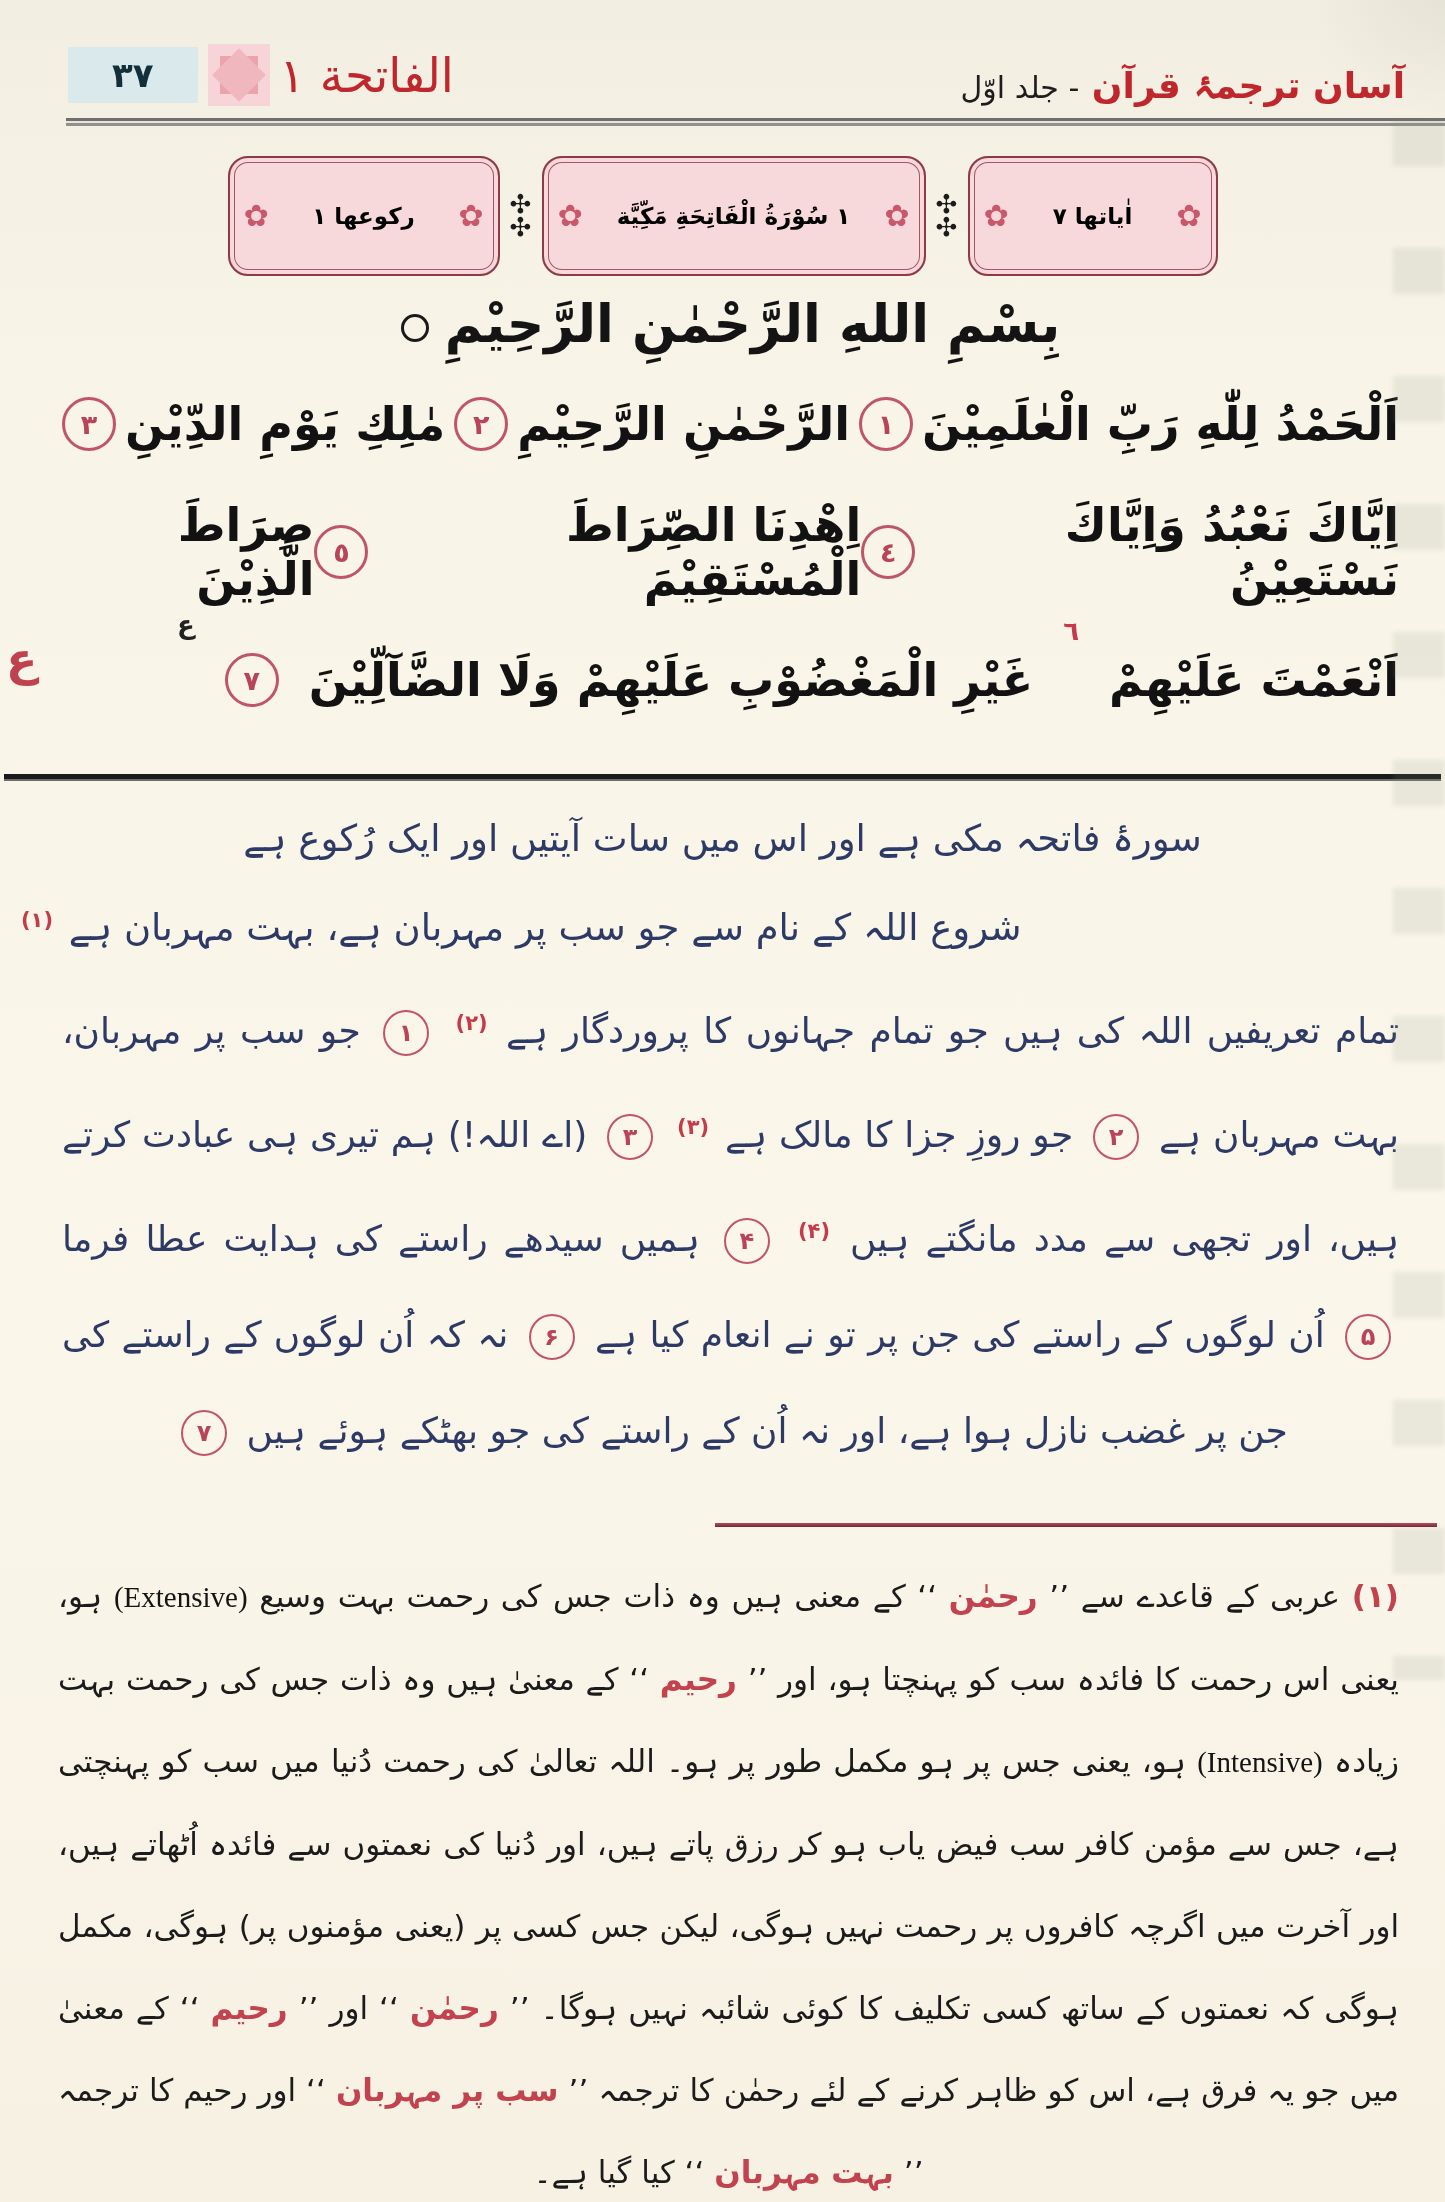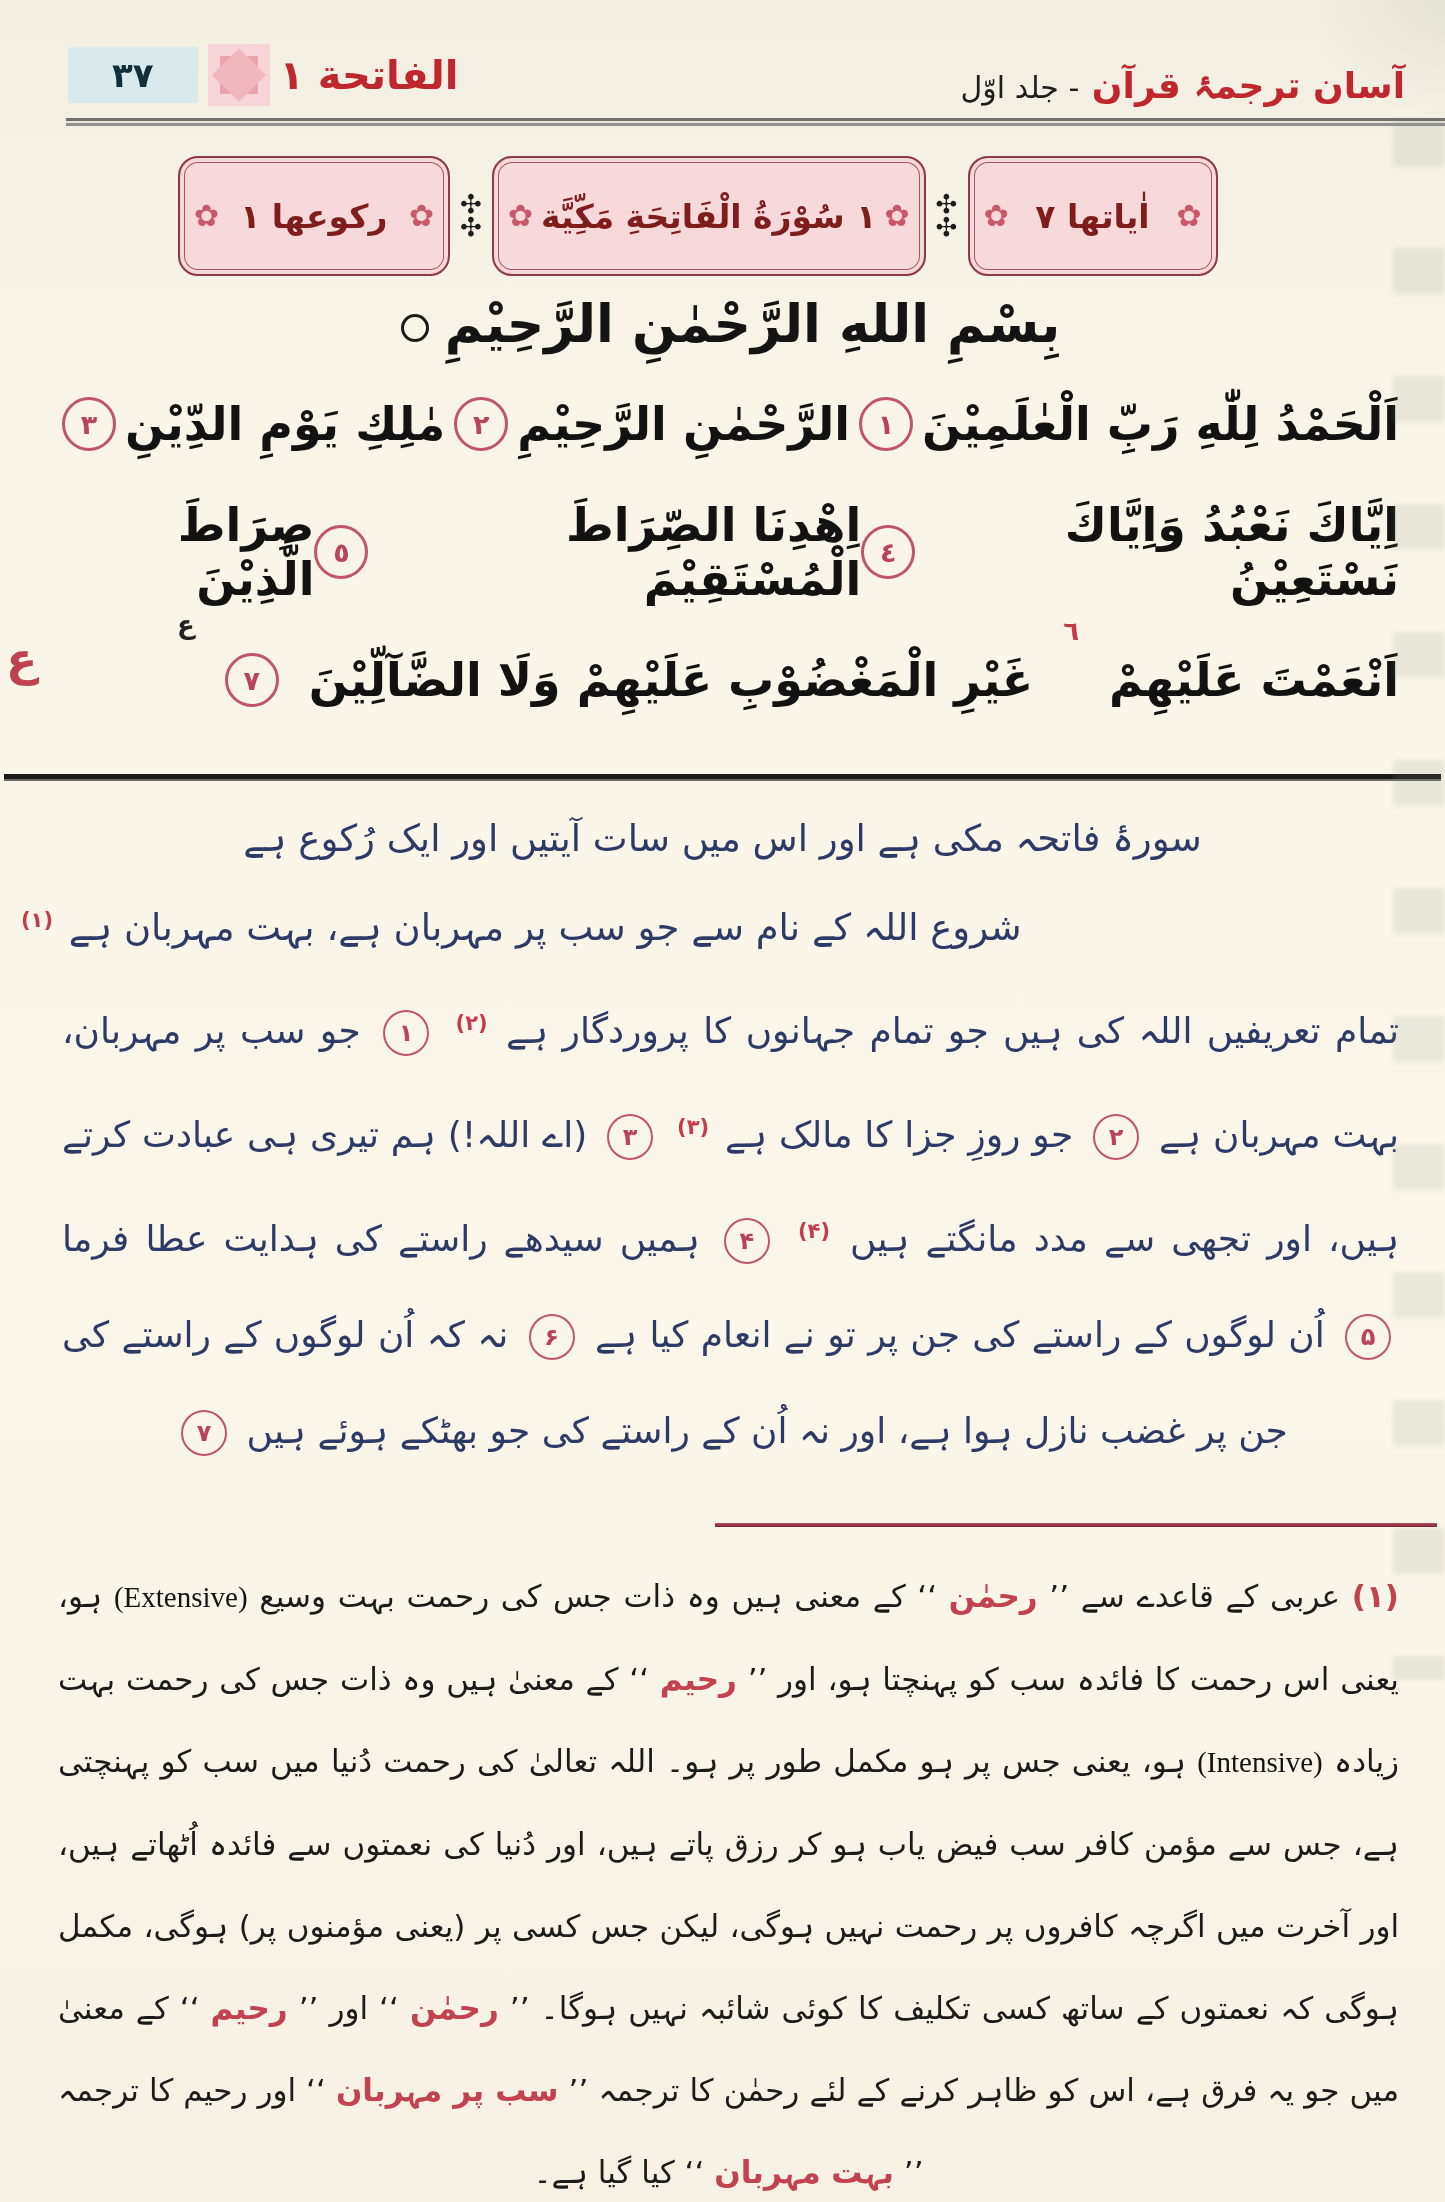--- a/index.html
+++ b/index.html
@@ -11,29 +11,29 @@
           padding:44px 40px 0 28px;}
   .book-title{font-size:36px;font-weight:bold;color:#c0272d;white-space:nowrap;}
   .book-title .vol{color:#1d1d1d;font-size:30px;font-weight:normal;}
   .page-tag{display:flex;direction:ltr;align-items:center;gap:10px;padding-left:40px;}
   .num-box{background:#d9e9ec;color:#13303a;font-size:34px;font-weight:bold;
            padding:8px 44px;letter-spacing:4px;}
   .star-orn{width:62px;height:62px;background:#f6d4d8;position:relative;overflow:hidden;flex:none;}
   .star-orn::before,.star-orn::after{content:"";position:absolute;inset:12px;background:#eba3ac;}
   .star-orn::after{transform:rotate(45deg);background:#f0b7be;}
   .star-orn i{position:absolute;inset:24px;background:#e58f9a;border-radius:50%;}
-  .surah-tag{color:#c0272d;font-size:40px;font-weight:bold;white-space:nowrap;}
+  .surah-tag{color:#c0272d;font-size:47px;font-weight:normal;white-space:nowrap;}
   .head-rule{height:8px;margin:12px 0 0 66px;
      background:linear-gradient(180deg,#6f6f6f 0 3px,#e9e4d6 3px 5px,#909090 5px 8px);}
   
   .band{width:990px;margin:30px auto 0;display:flex;direction:rtl;align-items:stretch;gap:4px;}
   .cartouche{background:#f7d8db;border:2px solid #8e3b49;border-radius:20px;position:relative;
              display:flex;align-items:center;justify-content:space-between;height:116px;
              box-shadow:inset 0 0 0 4px #f7d8db, inset 0 0 0 5px #a65562;padding:0 14px;}
-  .cartouche .label{color:#7f1d1d;font-size:33px;font-weight:bold;white-space:nowrap;padding:0 8px;}
+  .cartouche .label{color:#000000;font-size:23px;font-weight:bold;white-space:nowrap;padding:0 8px;}
   .cart-right{flex:0 0 218px;}
   .cart-mid{flex:1 1 auto;}
   .cart-left{flex:0 0 240px;}
   .floral{color:#c9596a;font-size:30px;line-height:1;flex:none;}
   .knot{display:flex;flex-direction:column;align-items:center;justify-content:center;
         color:#1c1c1c;font-size:26px;line-height:.9;flex:none;width:34px;}
   
   .bismillah{margin-top:18px;text-align:center;direction:rtl;font-size:52px;font-weight:bold;color:#141414;}
   .versering{display:inline-block;width:22px;height:22px;border:3px solid #1a1a1a;border-radius:50%;
              margin:0 16px;vertical-align:middle;}

